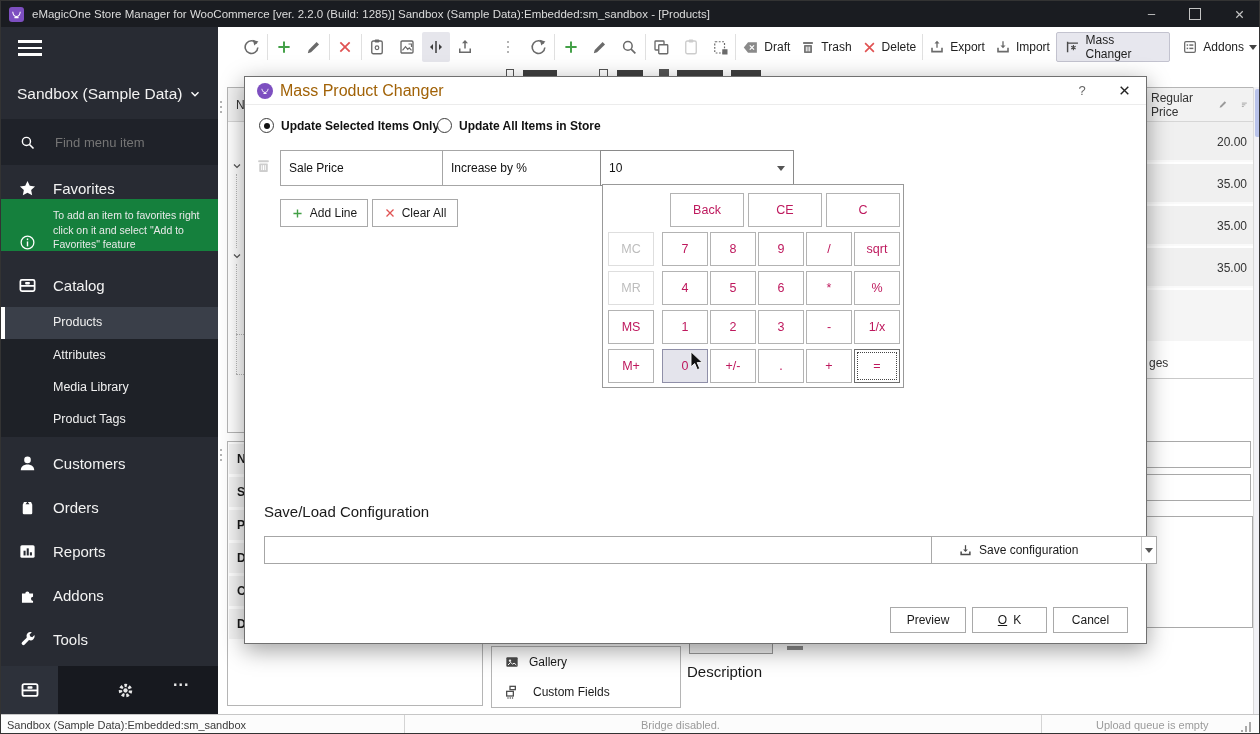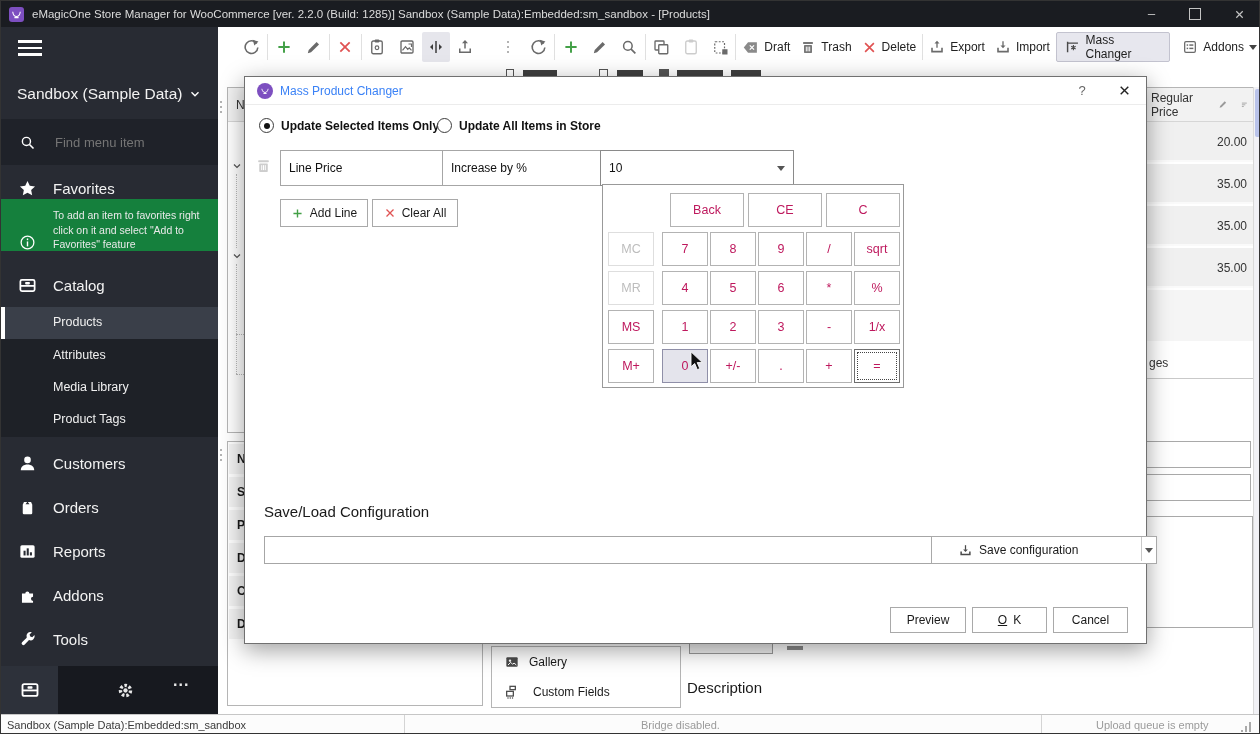--- a/index.html
+++ b/index.html
@@ -545,21 +545,21 @@
         </svg>
       <span>Gallery</span>
     </div>
     <div class="flex" style="height:30px;padding-left:12px;gap:13px">
       <svg width="16" height="16" viewBox="0 0 24 24" style="color:#4a4a4a">
           <use href="#i-fields"></use>
         </svg>
       <span>Custom Fields</span>
     </div>
   </div>
-  <span class="abs" style="left:686px;top:678px;font-size:15px;color:#1a1a1a">Description</span>
+  <span class="abs" style="left:686px;top:662px;font-size:15px;color:#1a1a1a">Description</span>
 
   <div class="abs" style="left:1146px;top:86px;width:106px;height:254px;background:#fff;border-top:1px solid #b5b5b5;border-bottom:1px solid #b5b5b5">
     <div class="thead" style="height:33px;padding:0 4px;gap:12px">
       <span>Regular Price</span>
       <svg width="13" height="13" viewBox="0 0 24 24" style="color:#9a9a9a">
           <use href="#i-pencil"></use>
         </svg>
       <svg width="12" height="12" viewBox="0 0 24 24" style="color:#8a8a8a">
           <use href="#i-sort"></use>
         </svg>
@@ -589,21 +589,21 @@
   </div>
 
   <div id="dialog" class="abs">
 
     <div class="abs flex" style="left:0;top:0;width:901px;height:28px;border-bottom:1px solid #ececec">
       <span style="width:16px;height:16px;border-radius:50%;background:#7d4fc0;margin:0 7px 0 12px;display:flex;align-items:center;justify-content:center">
         <svg width="10" height="10" viewBox="0 0 16 16">
             <path d="M3 4.5c0 0 1 6 5 6s5-6 5-6M5.5 12h5" stroke="#fff" stroke-width="1.5" fill="none"></path>
           </svg>
       </span>
-      <span style="font-size:12px;color:#3b82f6">Mass Product Changer</span>
+      <span style="font-size:16px;color:#a16207">Mass Product Changer</span>
       <span style="margin-left:auto;color:#666;font-size:13px;width:40px;text-align:center">?</span>
       <span style="width:44px;display:flex;justify-content:center;color:#222">
         <svg width="13" height="13" viewBox="0 0 24 24" style="color:#222">
             <use href="#i-x"></use>
           </svg>
       </span>
     </div>
 
     <div class="abs flex" style="left:14px;top:41px">
       <span class="radio">
@@ -615,21 +615,21 @@
       <span class="radio"></span>
       <span class="rlabel">Update All Items in Store</span>
     </div>
 
     <span class="abs" style="left:10px;top:80px">
       <svg width="17" height="17" viewBox="0 0 24 24" style="color:#cdcdcd">
           <use href="#i-trash"></use>
         </svg>
     </span>
     <div class="combo" style="left:35px;top:73px;width:159px;height:34px">
-      <span>Line Price</span>
+      <span>Sale Price</span>
         <span class="caret"></span>
     </div>
     <div class="combo" style="left:197px;top:73px;width:155px;height:34px">
       <span>Increase by %</span>
         <span class="caret"></span>
     </div>
     <div class="combo" style="left:355px;top:73px;width:160px;height:34px;border-color:#8a8a8a">
       <span>10</span>
         <span class="caret"></span>
     </div>

